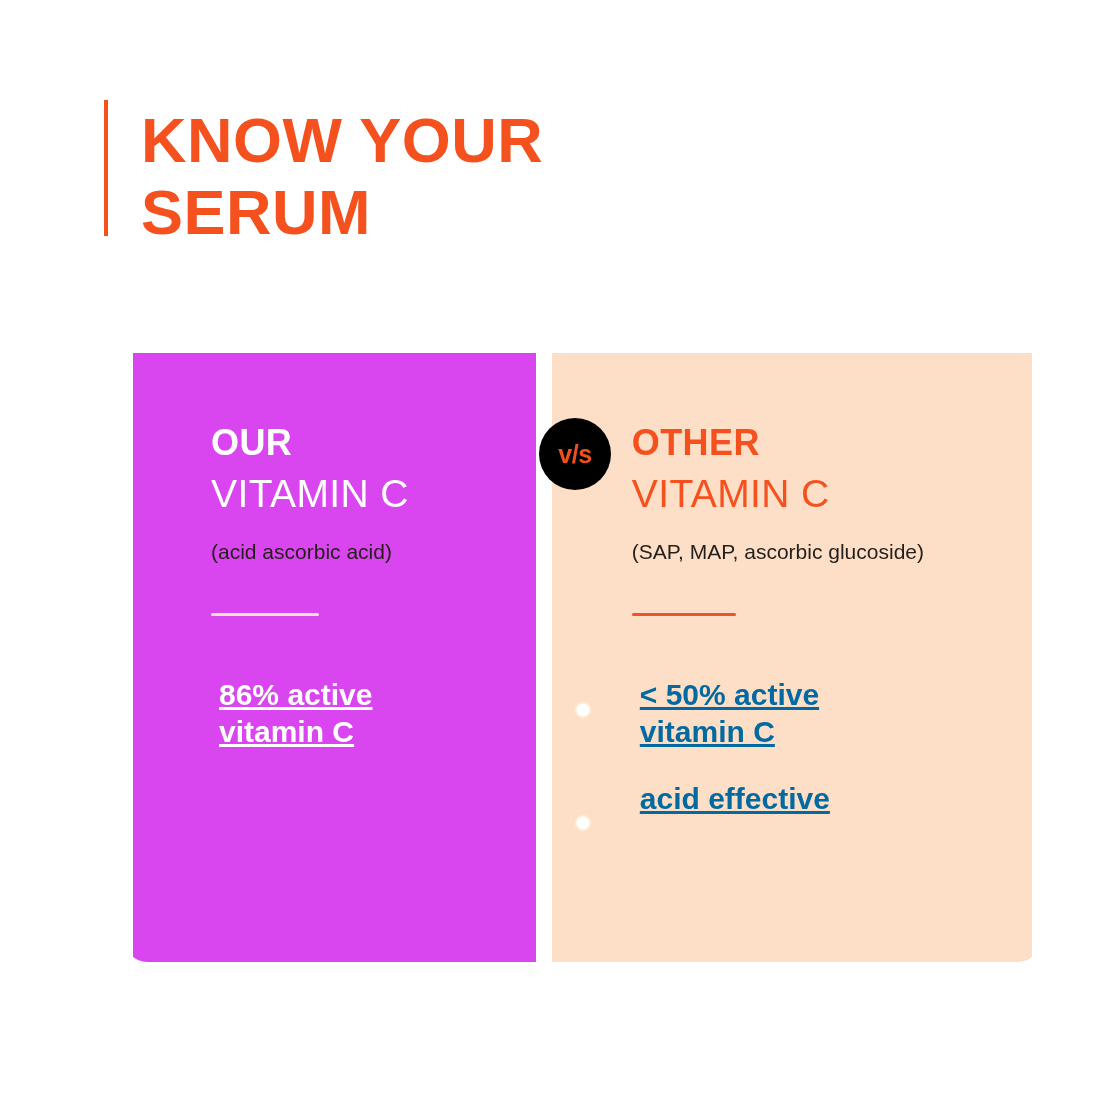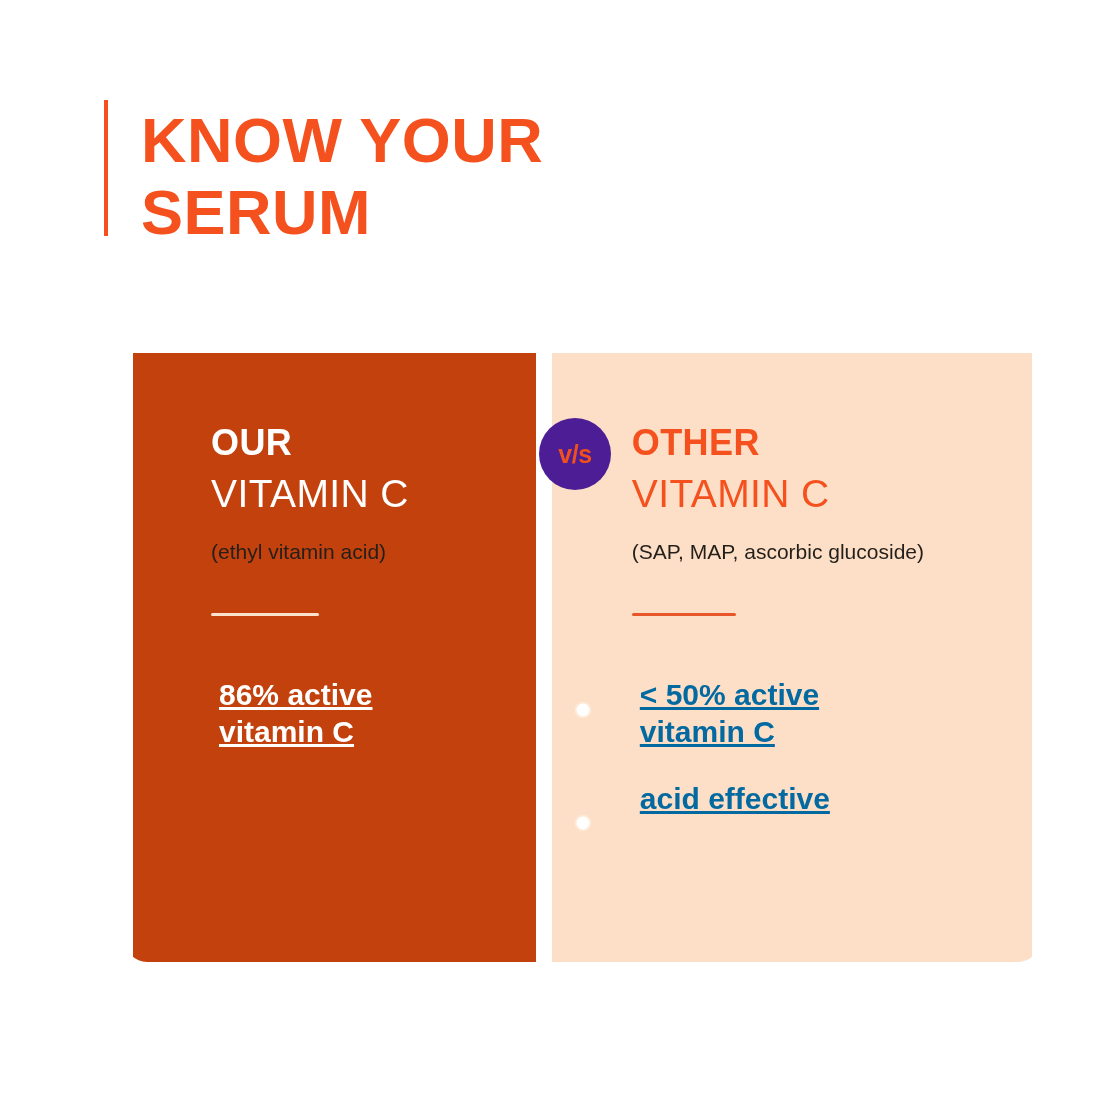--- a/index.html
+++ b/index.html
@@ -65,21 +65,21 @@
   }
 
   .panel {
     position:relative;
     height:100%;
     padding-top:62px;
   }
 
   .panel-our {
     width:458px;
-    background:#c2410c;
+    background:#d946ef;
   }
 
   .panel-other {
     width:546px;
     background:#FCDFC6;
   }
 
   .panel-inner-our { padding-left:62px; padding-right:30px; }
   .panel-inner-other { padding-left:64px; padding-right:40px; }
 
@@ -146,21 +146,21 @@
   
   .vs-badge {
     position:absolute;
     left:551px;
     top:430px;
     width:72px;
     height:72px;
     margin-left:-36px;
     margin-top:-36px;
     border-radius:50%;
-    background:#4c1d95;
+    background:#000000;
     display:flex;
     align-items:center;
     justify-content:center;
     z-index:4;
   }
 
   .vs-badge-label {
     font-size:25px;
     font-weight:bold;
     color:#F0501C;
@@ -177,21 +177,21 @@
     <div class="heading-text">KNOW YOUR
 SERUM</div>
   </div>
 
   <div class="card">
 
     <div class="panel panel-our our">
       <div class="panel-inner-our">
         <div class="title-strong">OUR</div>
         <div class="title-light">VITAMIN C</div>
-        <div class="subnote">(ethyl vitamin acid)</div>
+        <div class="subnote">(acid ascorbic acid)</div>
         <div class="rule rule-our"></div>
         <div class="points">
           <div class="point">86% active
 vitamin C</div>
         </div>
       </div>
     </div>
 
     <div class="panel panel-other other">
       <div class="panel-inner-other">

